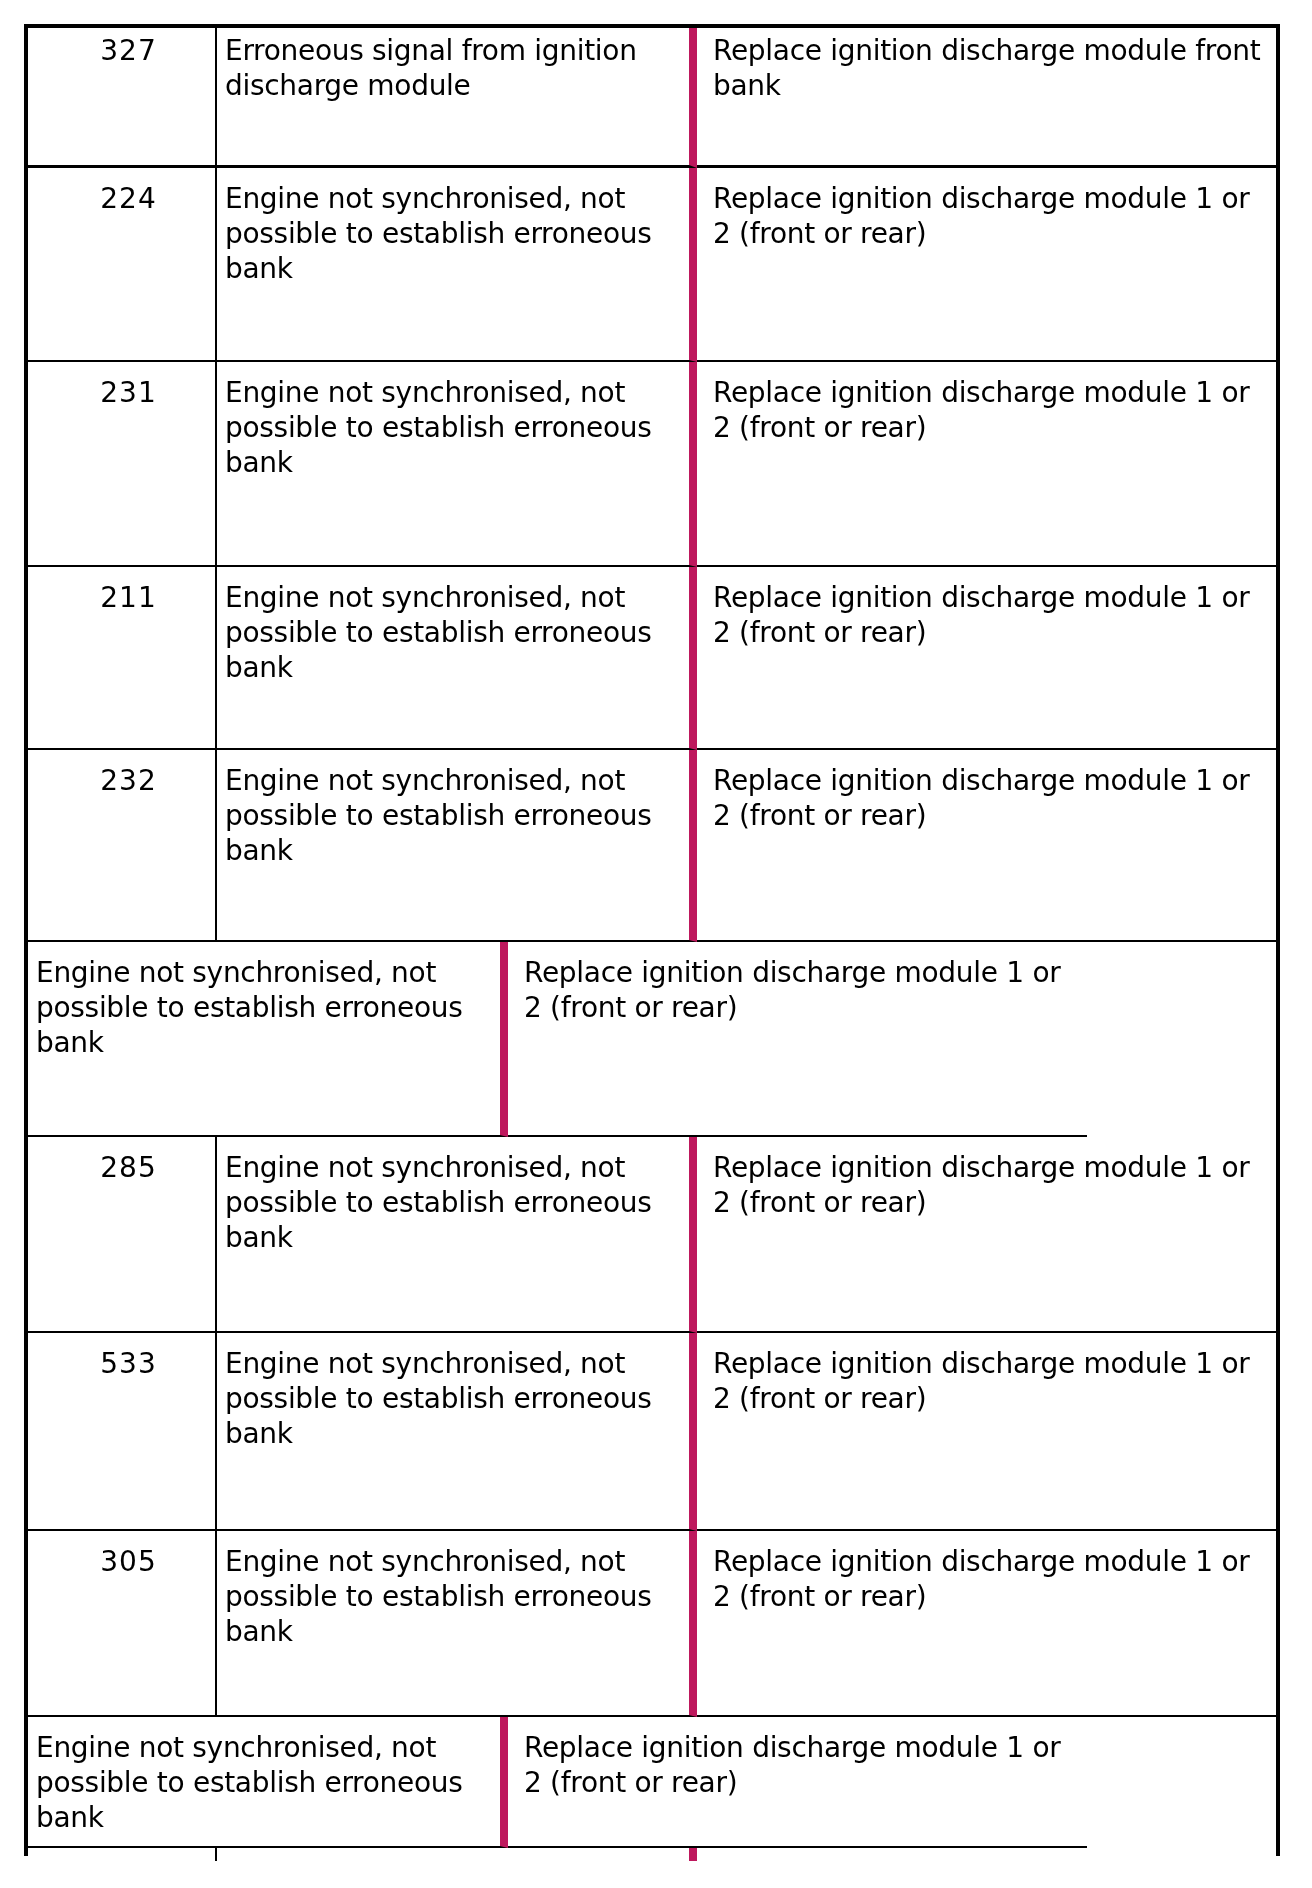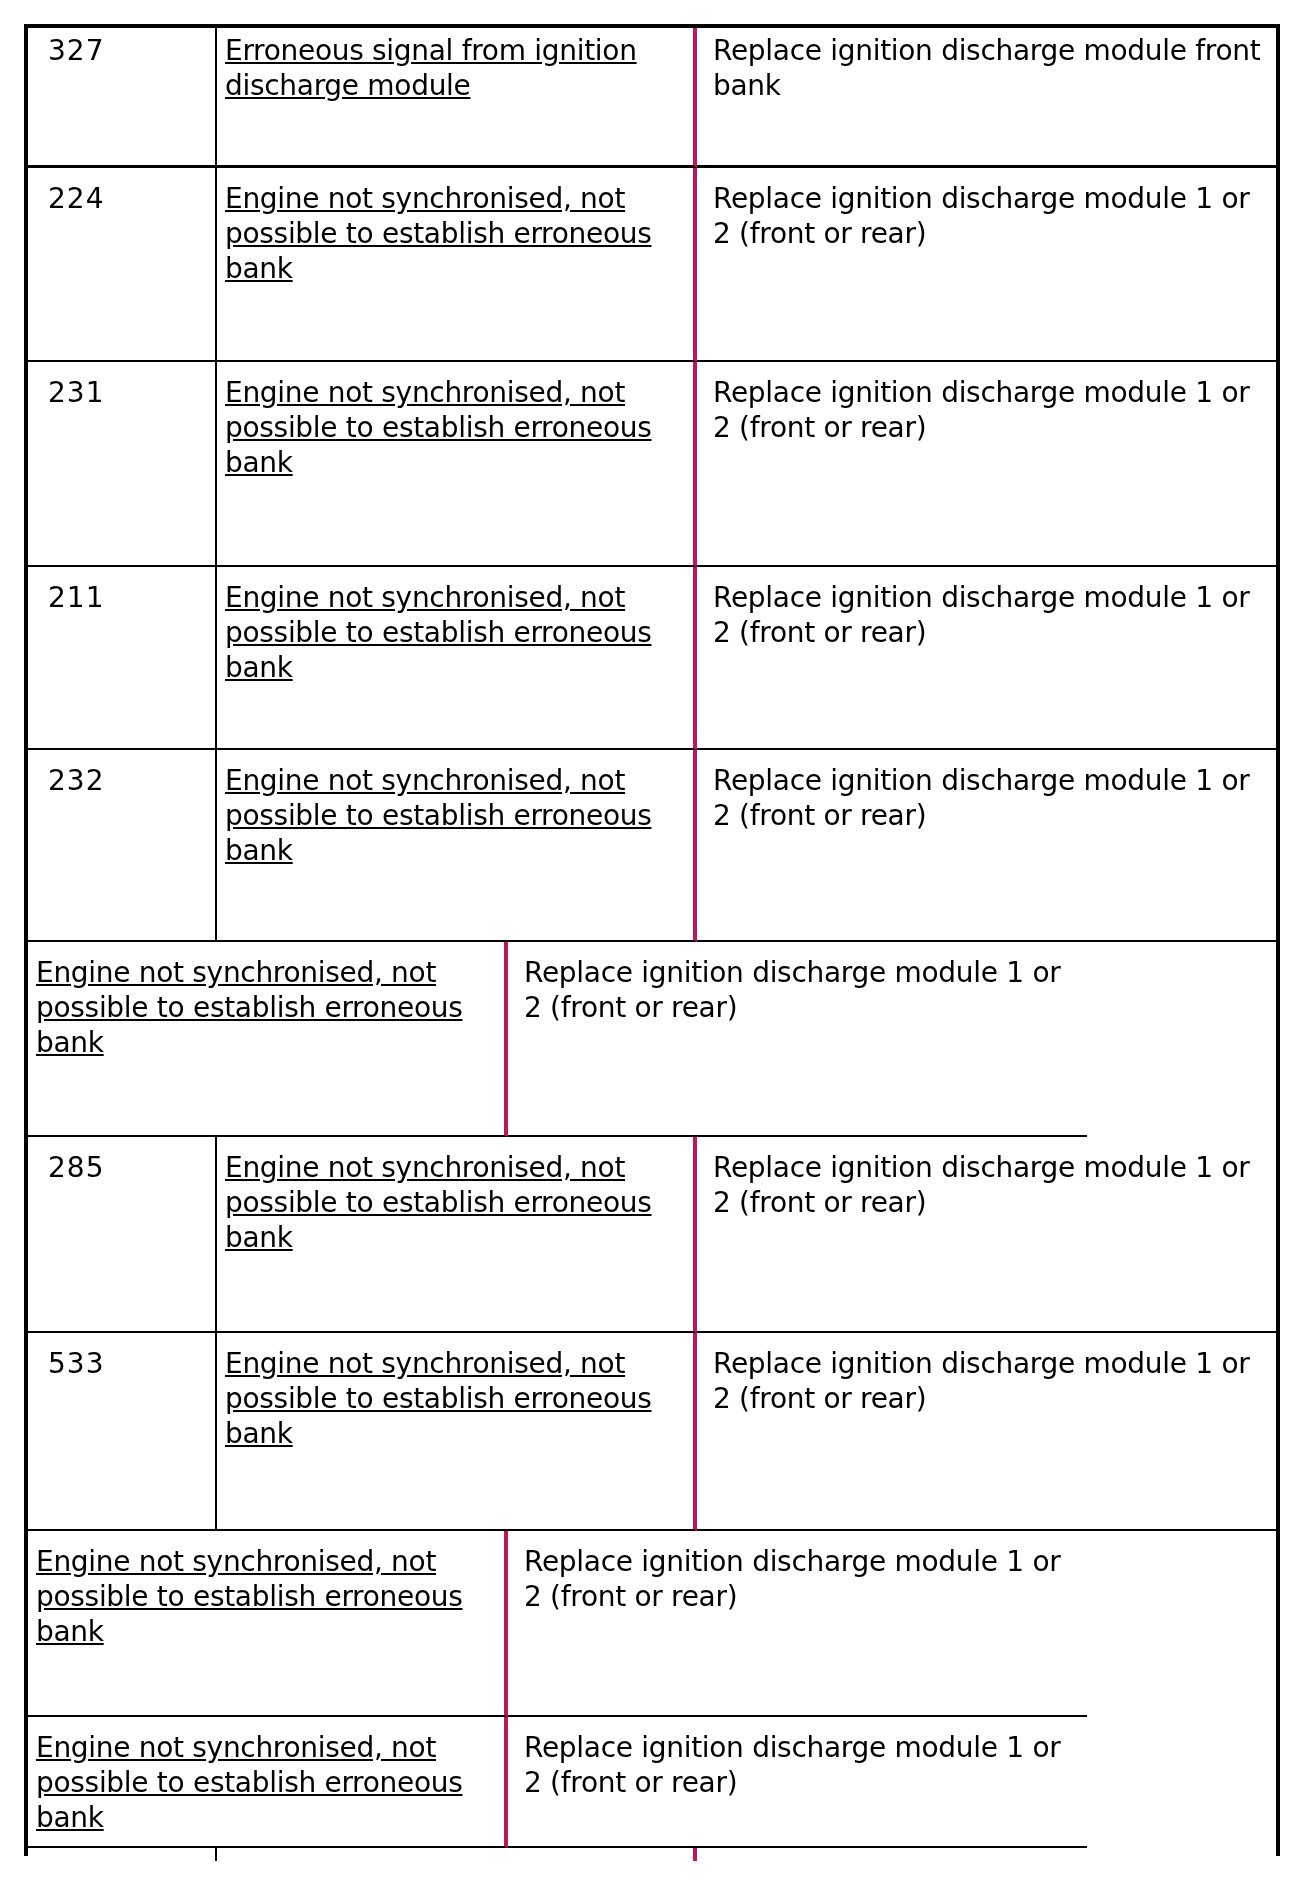--- a/index.html
+++ b/index.html
@@ -49,26 +49,26 @@
   }
   .row.partial .cell {
     border-bottom: none;
   }
   .c-code {
     width: 189px;
     flex: 0 0 189px;
     border-right: 2px solid #000000;
     padding-left: 20px;
     letter-spacing: 1px;
+    text-align: center;
   }
   .c-desc {
     width: 480px;
     flex: 0 0 480px;
-    border-right: 4px solid #be185d;
-    text-decoration: underline;
+    border-right: 8px solid #be185d;
   }
   .c-act {
     width: 579px;
     flex: 0 0 579px;
     padding-left: 16px;
   }
 </style>
 </head>
 <body>
 
@@ -139,20 +139,21 @@
     <div class="row" style="height:198px">
       <div class="cell c-code">533</div>
       <div class="cell c-desc">Engine not synchronised, not
 possible to establish erroneous
 bank</div>
       <div class="cell c-act">Replace ignition discharge module 1 or
 2 (front or rear)</div>
     </div>
 
     <div class="row" style="height:186px">
+      <div class="cell c-code">305</div>
       <div class="cell c-desc">Engine not synchronised, not
 possible to establish erroneous
 bank</div>
       <div class="cell c-act">Replace ignition discharge module 1 or
 2 (front or rear)</div>
     </div>
 
     <div class="row" style="height:131px">
       <div class="cell c-desc">Engine not synchronised, not
 possible to establish erroneous

